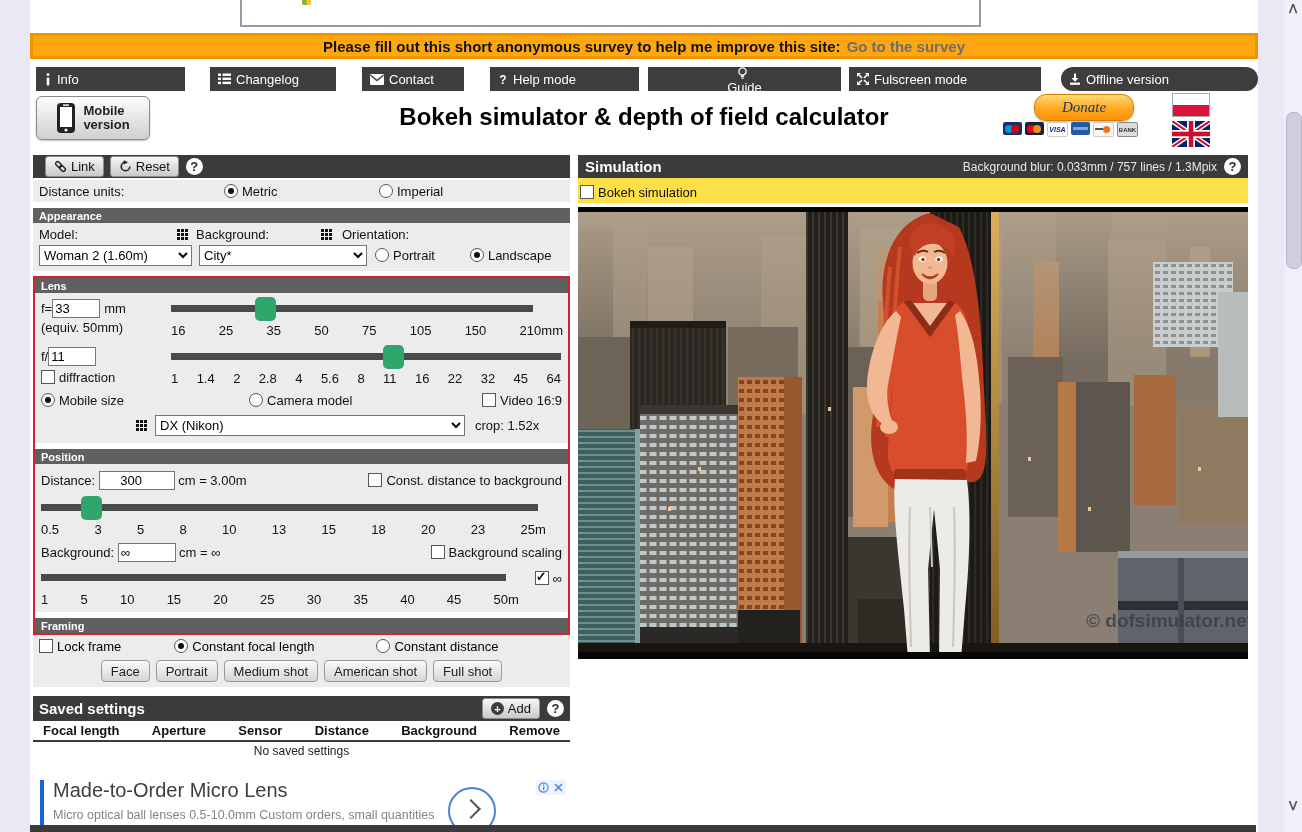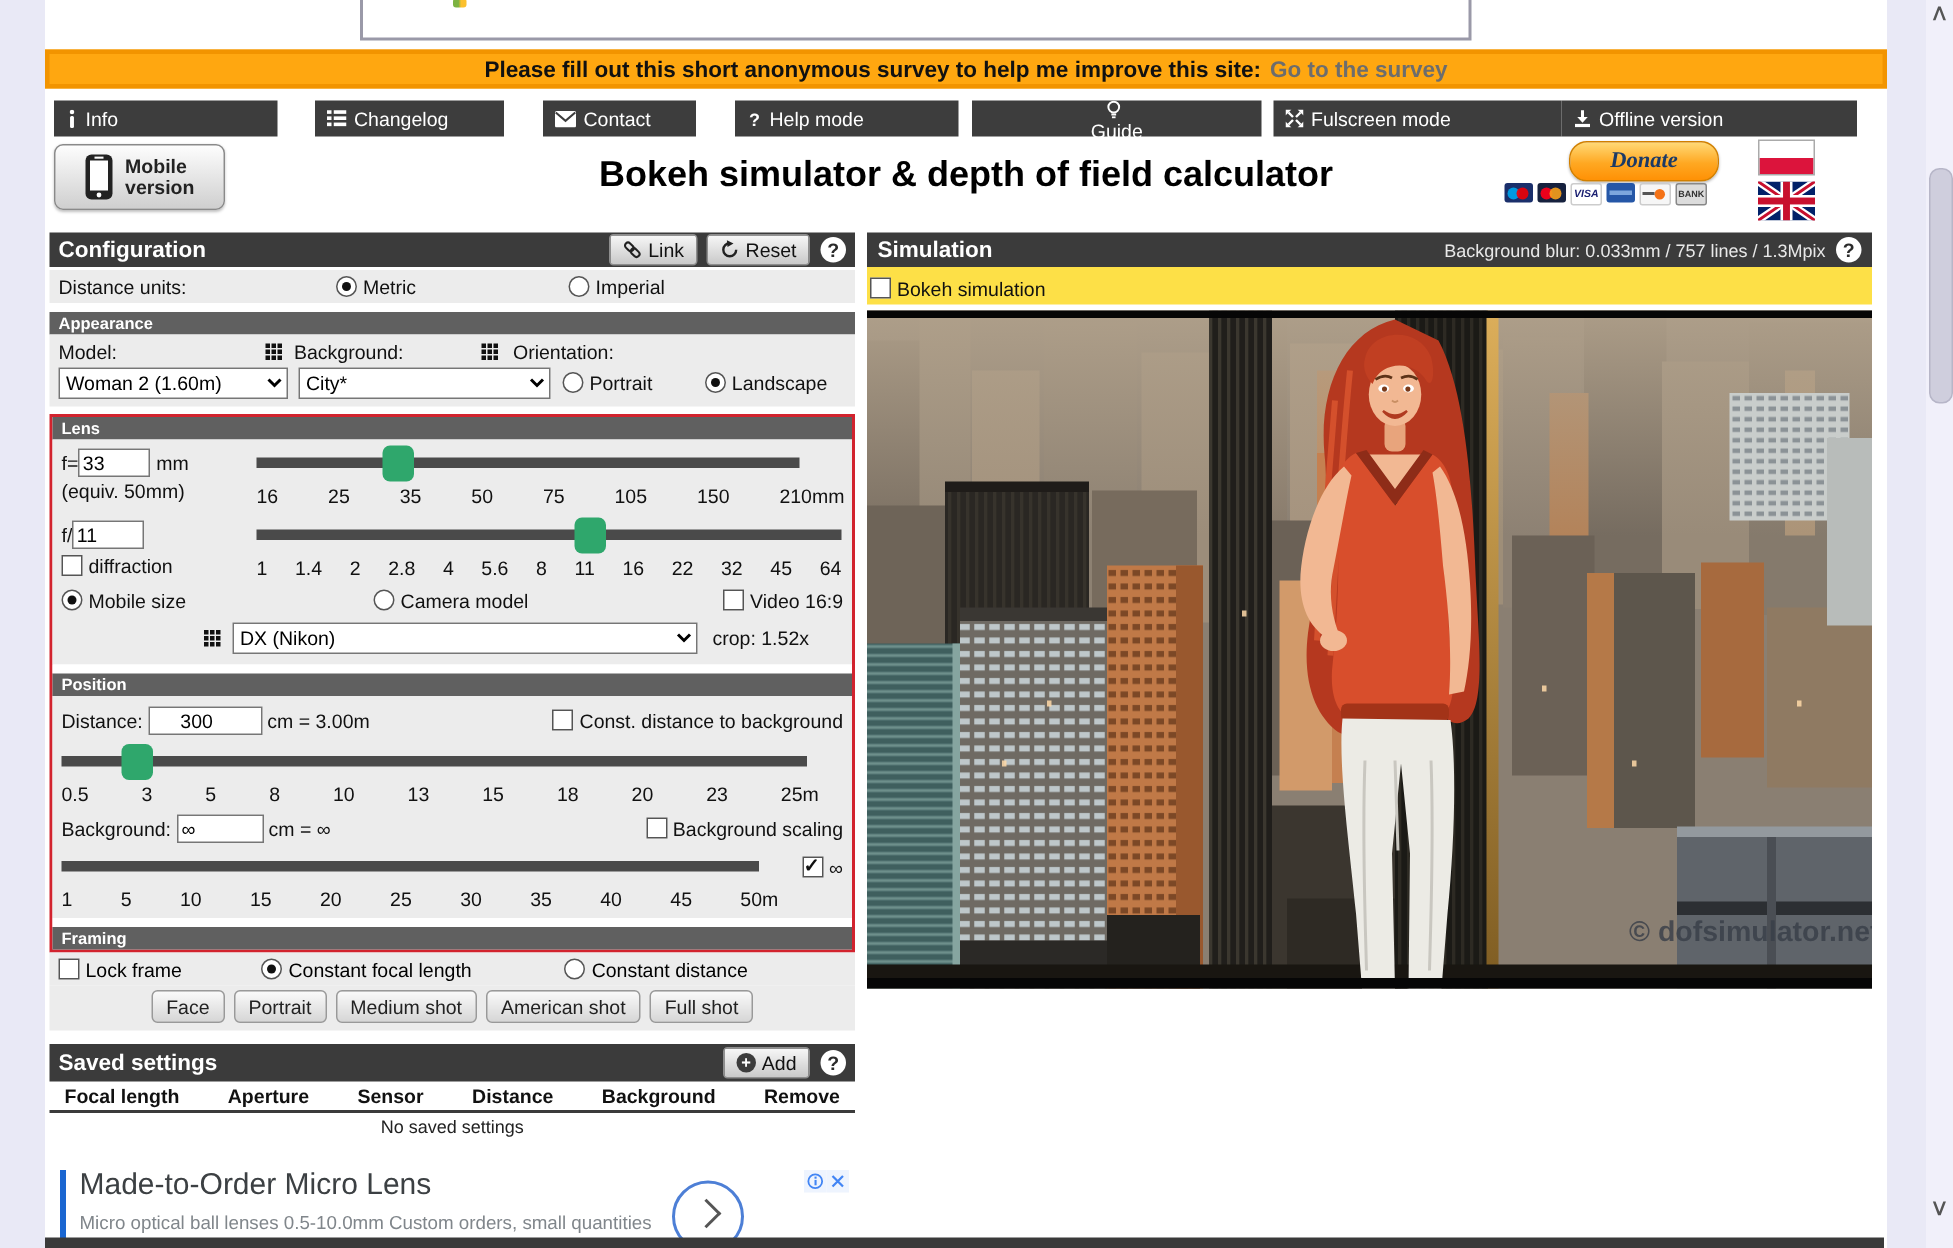--- a/index.html
+++ b/index.html
@@ -11,27 +11,27 @@
   
   .banner{margin:33px 0 0 0;height:20px;background:#ffa710;border:3px solid #f29400;display:flex;align-items:center;justify-content:center;font-size:15px;font-weight:bold;color:#111;}
   .banner a{color:#6d6d6d;margin-left:6px;text-decoration:none;cursor:pointer;}
   
   .nav{margin-top:8px;height:24px;display:flex;}
   .navbtn{background:#3d3d3d;color:#fff;font-size:13px;display:flex;align-items:center;padding:0 8px;cursor:pointer;}
   .navbtn svg{margin-right:5px;flex:none;}
   .w1{width:133px;margin-left:6px;}  .w2{width:110px;margin-left:25px;}
   .w3{width:86px;margin-left:26px;}  .w4{width:133px;margin-left:26px;}
   .w5{width:177px;margin-left:9px;flex-direction:column;}  .w6{width:176px;margin-left:8px;}
-  .w7{width:181px;margin-left:0;}
+  .w7{width:181px;margin-left:20px;border-radius:12px;}
   
   .hdr{position:relative;height:58px;}
   .mobile{position:absolute;left:6px;top:5px;width:112px;height:42px;background:linear-gradient(#fdfdfd,#cfcfcf);border:1px solid #8a8a8a;border-radius:6px;display:flex;align-items:center;justify-content:center;cursor:pointer;box-shadow:0 1px 2px rgba(0,0,0,.25);}
   .mobile .txt{font-weight:bold;font-size:13px;line-height:14px;color:#222;margin-left:7px;}
   .title{position:absolute;left:0;right:0;top:12px;text-align:center;font-size:24px;font-weight:bold;color:#000;}
-  .donate{position:absolute;right:112px;top:3px;width:98px;height:25px;background:linear-gradient(#ffd976,#ffa822 55%,#ff9105);border:1px solid #d07f00;border-radius:12px;display:flex;align-items:center;justify-content:center;font-family:"Liberation Serif",serif;font-style:italic;font-weight:bold;font-size:15px;color:#1b3a66;cursor:pointer;box-shadow:0 1px 2px rgba(0,0,0,.3);}
+  .donate{position:absolute;right:124px;top:3px;width:98px;height:25px;background:linear-gradient(#ffd976,#ffa822 55%,#ff9105);border:1px solid #d07f00;border-radius:12px;display:flex;align-items:center;justify-content:center;font-family:"Liberation Serif",serif;font-style:italic;font-weight:normal;font-size:15px;color:#1b3a66;cursor:pointer;box-shadow:0 1px 2px rgba(0,0,0,.3);}
   .payrow{position:absolute;right:120px;top:31px;display:flex;gap:3px;}
   .chip{width:19px;height:13px;border-radius:2px;position:relative;overflow:hidden;}
   .chip .c{position:absolute;top:2.5px;width:8px;height:8px;border-radius:50%;}
   .flags{position:absolute;right:48px;top:2px;width:38px;}
   .flag{width:38px;height:24px;border:1px solid #aaa;box-sizing:border-box;margin-bottom:4px;cursor:pointer;}
   .flag-pl{background:linear-gradient(#fff 50%,#dc143c 50%);}
   .flag-uk{padding:0;border:none;height:26px;}
   
   .main{display:flex;gap:8px;padding-left:3px;margin-top:6px;}
   .colL{width:537px;flex:none;}
@@ -230,21 +230,20 @@
             <rect y="10.7" width="38" height="4.6" fill="#C8102E"></rect>
           </svg>
       </div>
     </div>
   </div>
 
   <div class="main">
 
     <div class="colL">
       <div class="panelhead">
-        <span class="pt">Configuration</span>
         <span class="minibtn">
           <svg width="13" height="13" viewBox="0 0 13 13">
               <g transform="rotate(45 6.5 6.5)" fill="none" stroke="#222" stroke-width="1.4">
                 <rect x="0.5" y="4.5" width="6.5" height="4" rx="2"></rect>
                 <rect x="6" y="4.5" width="6.5" height="4" rx="2"></rect>
               </g>
             </svg>
           <span>Link</span>
         </span>
         <span class="minibtn">

